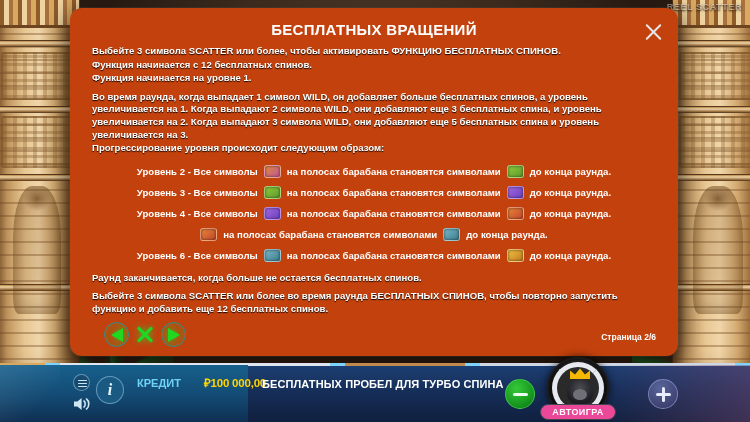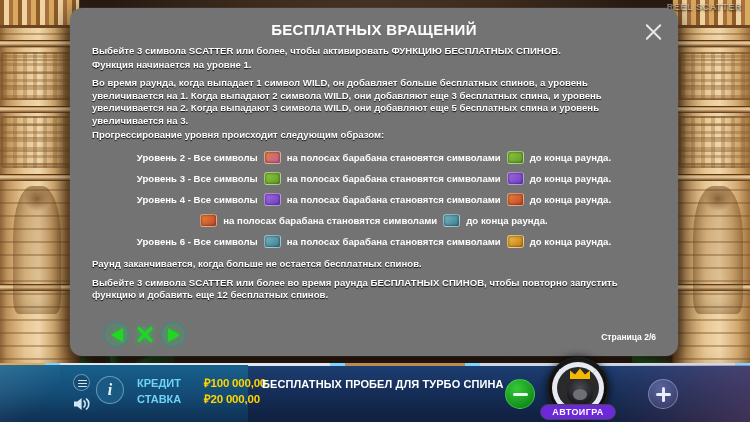--- a/index.html
+++ b/index.html
@@ -91,21 +91,21 @@
     font-size: 9px; font-weight: bold; letter-spacing: .6px;
     color: rgba(255,235,215,.55);
     text-shadow: 0 1px 2px rgba(0,0,0,.85);
     font-family: "Liberation Sans", sans-serif;
   }
 
   
   #dialog {
     position: absolute;
     left: 70px; top: 8px; width: 608px; height: 348px;
-    background: #737373;
+    background: #c2410c;
     border-radius: 12px;
     box-shadow: 0 0 0 1px rgba(255,255,255,.05), 0 6px 24px rgba(0,0,0,.8);
     overflow: hidden;
   }
   #dialog-inner { position: relative; width: 100%; height: 100%; padding: 0 22px; }
 
   #close-btn {
     position: absolute; top: 13px; right: 14px;
     width: 22px; height: 22px; cursor: pointer;
   }
@@ -281,21 +281,21 @@
     border-radius:50%; background:#6f6f78;
   }
   #crown {
     position: absolute; left: 21px; top: 9px; width: 20px; height: 11px;
     background: #f5b800;
     clip-path: polygon(0 100%, 0 22%, 25% 58%, 50% 5%, 75% 58%, 100% 22%, 100% 100%);
   }
   #autoplay-label {
     position: absolute; left: 540px; top: 404px;
     width: 76px; height: 16px; border-radius: 8px;
-    background: #6d28d9; border: 1px solid #44444e;
+    background: #ec4899; border: 1px solid #44444e;
     color: #ffffff; font-size: 9px; font-weight: bold; letter-spacing: .4px;
     display: flex; align-items: center; justify-content: center;
     cursor: pointer;
   }
 </style>
 </head>
 <body>
 
 <div id="bg">
   <div class="far-arch"></div>
@@ -334,20 +334,21 @@
 <div id="watermark">REEL SCATTER</div>
 
 <div id="dialog">
   <div id="dialog-inner">
 
     <div id="close-btn"></div>
 
     <div id="title">БЕСПЛАТНЫХ ВРАЩЕНИЙ</div>
 
     <div class="para">Выбейте 3 символа SCATTER или более, чтобы активировать ФУНКЦИЮ БЕСПЛАТНЫХ СПИНОВ.</div>
+    <div class="para tight">Функция начинается с 12 бесплатных спинов.</div>
     <div class="para tight">Функция начинается на уровне 1.</div>
     <div class="para gap">Во время раунда, когда выпадает 1 символ WILD, он добавляет больше бесплатных спинов, а уровень увеличивается на 1. Когда выпадают 2 символа WILD, они добавляют еще 3 бесплатных спина, и уровень увеличивается на 2. Когда выпадают 3 символа WILD, они добавляют еще 5 бесплатных спина и уровень увеличивается на 3.</div>
     <div class="para tight">Прогрессирование уровня происходит следующим образом:</div>
 
     <div id="levels">
       <div class="lvl-row">
         <span>Уровень 2 - Все символы</span>
         <span class="sym" style="background: linear-gradient(140deg, rgb(224, 138, 58), rgb(192, 84, 154));"></span>
         <span>на полосах барабана становятся символами</span>
         <span class="sym" style="background: linear-gradient(140deg, rgb(143, 201, 58), rgb(93, 154, 46));"></span>
@@ -419,24 +420,20 @@
   </svg>
 </div>
 
 <div class="bar-icon" id="info-icon">i</div>
 
 <div id="credit-block">
   <div class="cb-row">
     <span class="cb-label">КРЕДИТ</span>
     <span class="cb-value">₽100 000,00</span>
   </div>
-  <div class="cb-row">
-    <span class="cb-label">СТАВКА</span>
-    <span class="cb-value">₽20 000,00</span>
-  </div>
 </div>
 
 <div id="turbo-text">БЕСПЛАТНЫХ ПРОБЕЛ ДЛЯ ТУРБО СПИНА</div>
 
 <div id="minus-btn">
     <i></i>
   </div>
 <div id="plus-btn"></div>
 
 <div id="spin-button">

